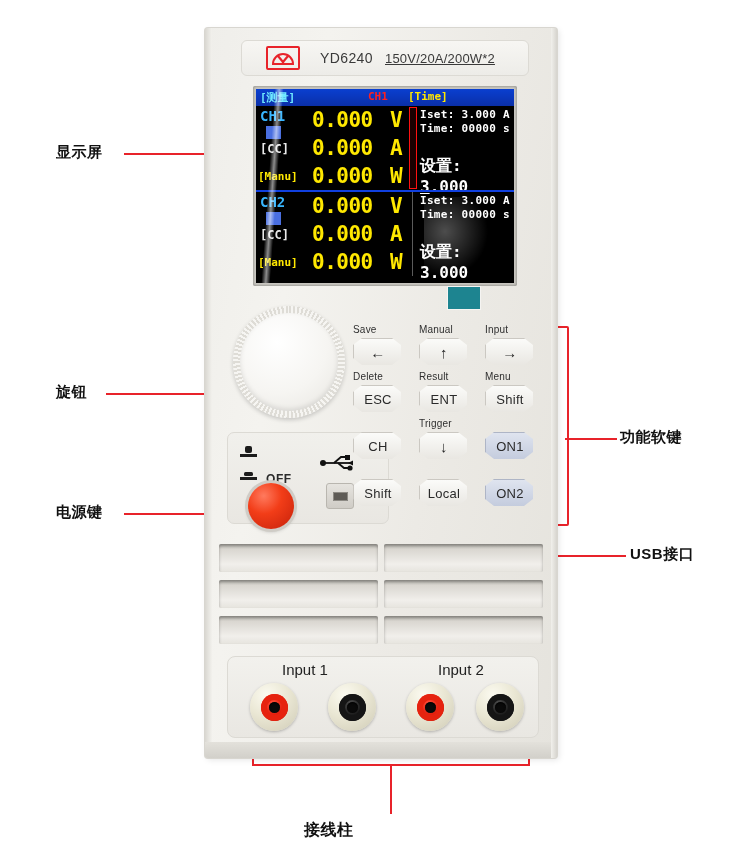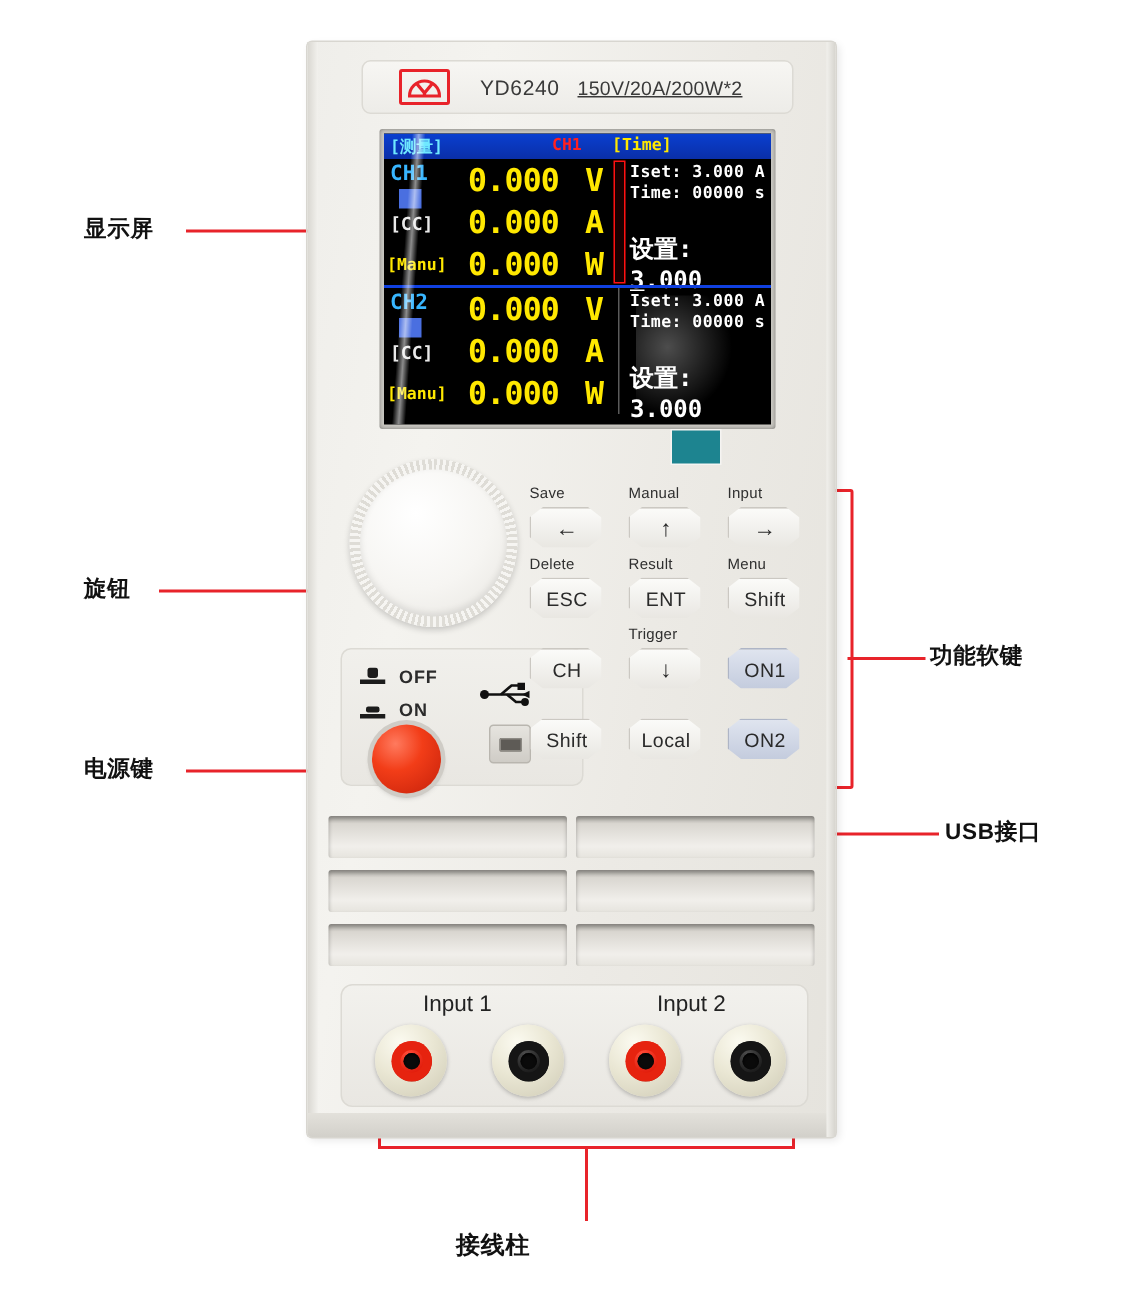--- a/index.html
+++ b/index.html
@@ -89,21 +89,21 @@
      background:radial-gradient(circle at 38% 30%,#ffffff 0%,#f6f5f2 55%,#e7e5e0 100%);
      box-shadow:inset 0 -2px 5px rgba(0,0,0,.10);}
 
   
   #powerpanel{position:absolute;left:22px;top:404px;width:160px;height:90px;
      background:linear-gradient(180deg,#f1f0ec,#e9e7e2);
      border:1px solid #dcdad4;border-radius:7px;}
   .sw-icon{position:absolute;width:17px;height:13px;}
   .sw-off{left:12px;top:12px;}
   .sw-on{left:12px;top:34px;}
-  .sw-text{position:absolute;font-size:12px;color:#2b2b2b;font-weight:600;letter-spacing:.6px;}
+  .sw-text{position:absolute;font-size:12px;color:#2b2b2b;font-weight:600;letter-spacing:.6px;margin-top:28px;}
   #redbtn{position:absolute;left:20px;top:50px;width:46px;height:46px;border-radius:50%;
      background:radial-gradient(circle at 34% 28%,#ff7a5e 0%,#f23d18 40%,#c5200a 100%);
      box-shadow:0 0 0 3px #cfccc6, 0 2px 4px rgba(0,0,0,.3);}
   #usbicon{position:absolute;left:92px;top:22px;width:34px;height:16px;}
   #usbport{position:absolute;left:98px;top:50px;width:26px;height:24px;
      background:linear-gradient(180deg,#e6e4df,#cfccc6);border:1px solid #b9b6af;
      border-radius:3px;display:flex;align-items:center;justify-content:center;}
   #usbport i{display:block;width:15px;height:9px;background:#5e5b56;border-radius:1px;
      box-shadow:inset 0 0 0 1px #8d8a84;}
 

